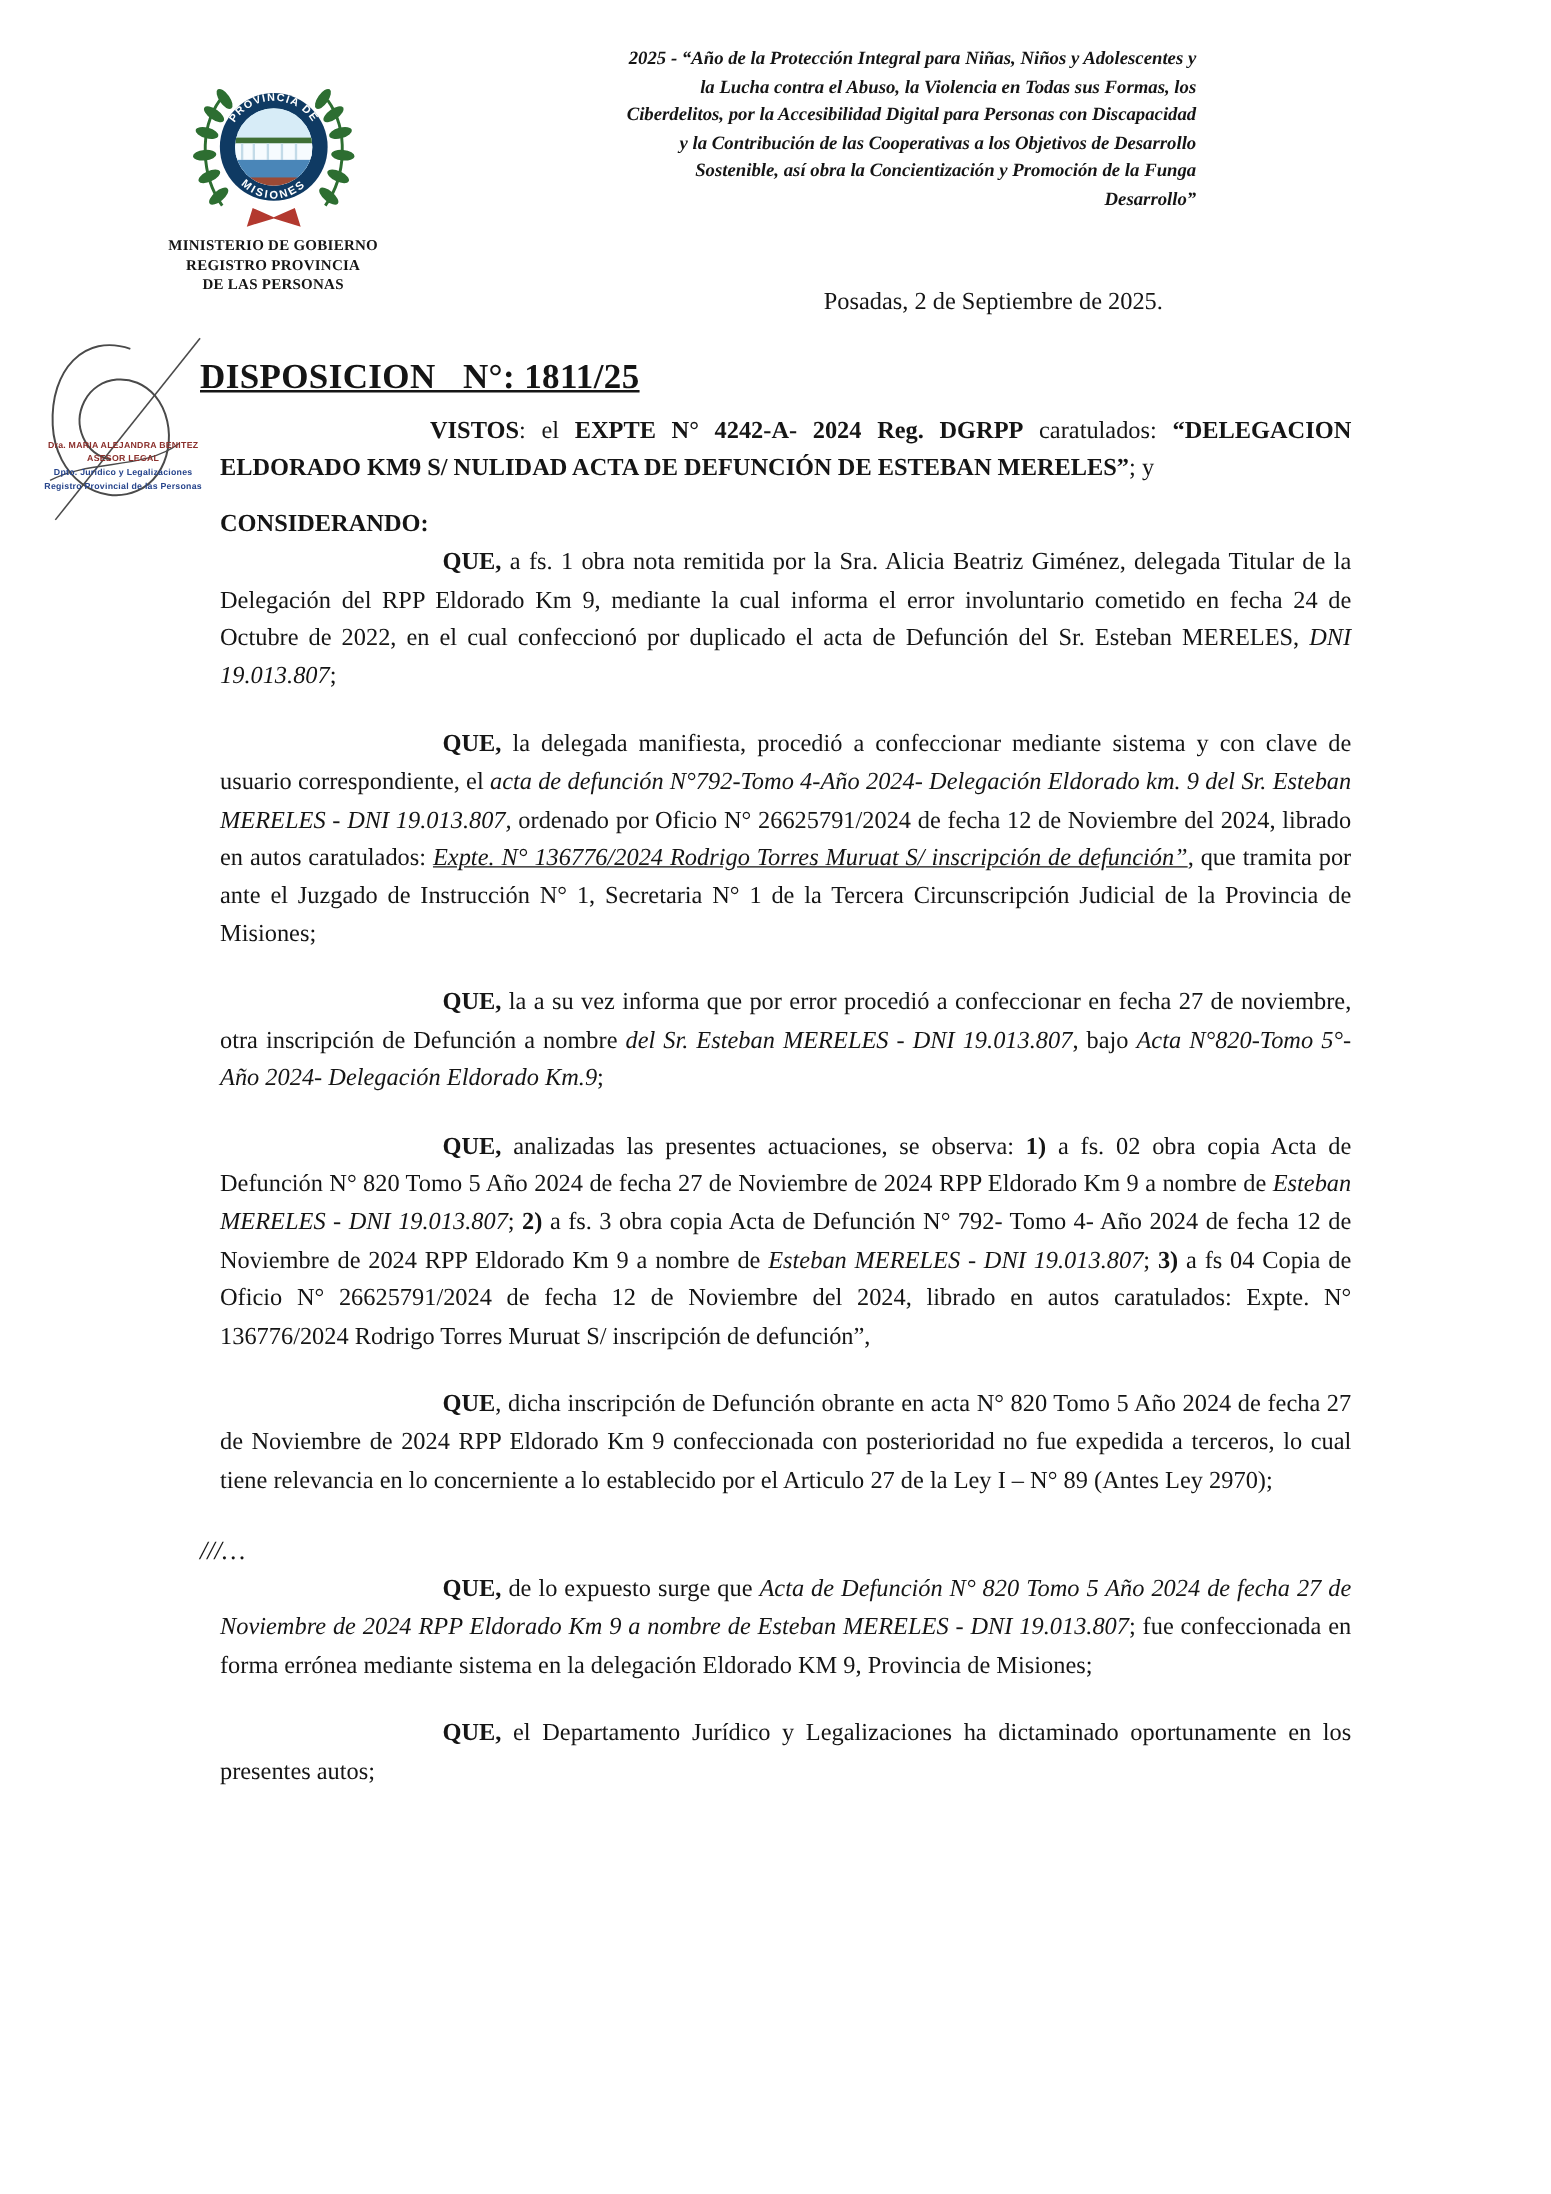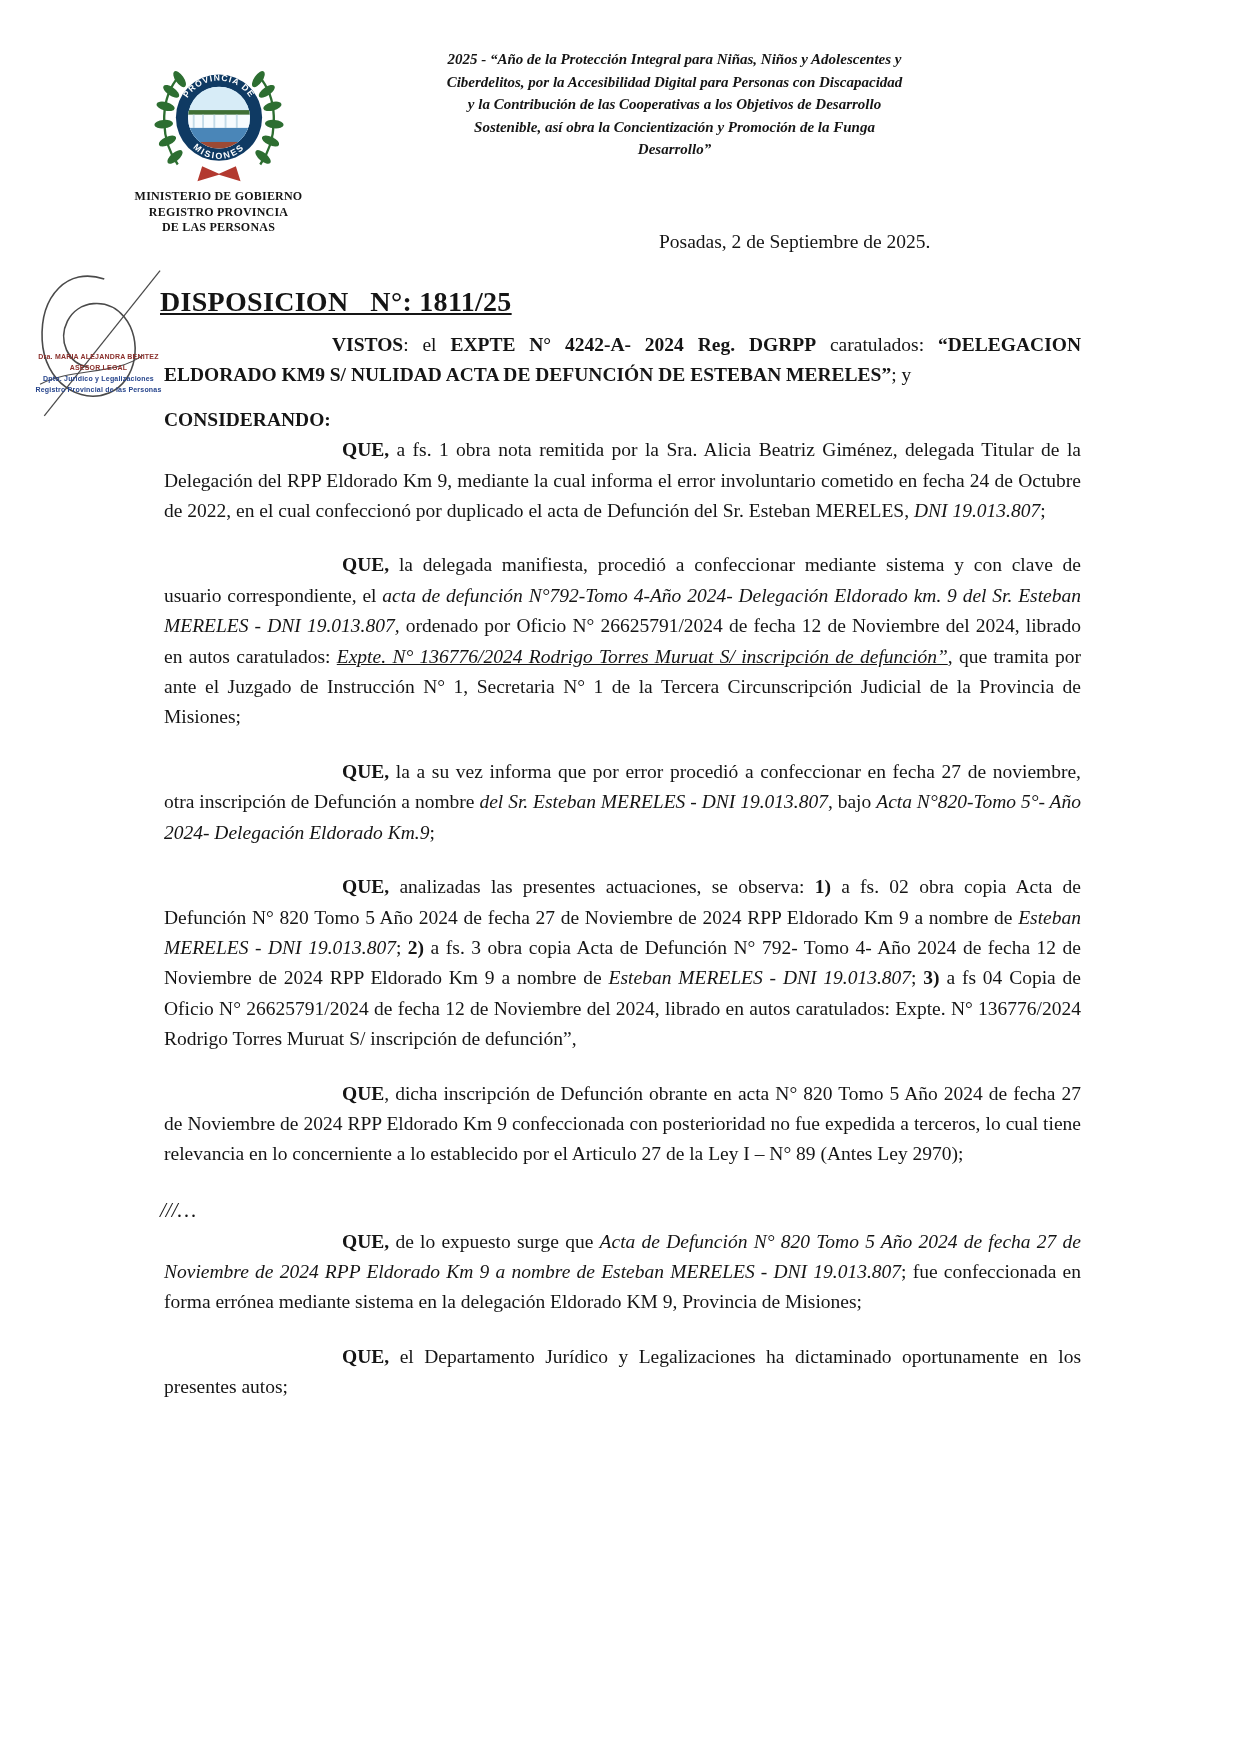--- a/index.html
+++ b/index.html
@@ -27,23 +27,23 @@
     margin-top: 3px;
     font-weight: 700;
     font-size: 12px;
     line-height: 1.3;
     letter-spacing: 0.2px;
     text-align: center;
   }
   .year-legend {
     position: absolute;
     left: 392px;
-    top: 48px;
+    top: 36px;
     width: 565px;
-    text-align: center;
+    text-align: right;
     font-weight: 700;
     font-style: italic;
     font-size: 15px;
     line-height: 1.5;
   }
   .year-legend div { white-space: nowrap; }
 
   .date-line {
     position: absolute;
     left: 659px;
@@ -88,21 +88,21 @@
   
   .doc-body {
     position: absolute;
     left: 160px;
     top: 330px;
     width: 921px;
     font-size: 19.5px;
     line-height: 1.56;
     text-align: justify;
   }
-  .para { margin: 0 0 24px 4px; text-indent: 178px; }
+  .para { margin: 0 0 24px 16px; text-indent: 178px; }
   .bold { font-weight: 700; }
   .italic { font-style: italic; }
   .underline { text-decoration: underline; }
 
   [data-name="paragraph-vistos"]        { text-indent: 168px; margin-bottom: 14px; }
   [data-name="paragraph-considerando"]  { text-indent: 0; margin-bottom: 0; }
   [data-name="paragraph-continuation"]  { text-indent: 0; margin: 6px 0 0 0; font-size: 21px; }
   [data-name="paragraph-que-erronea"]   { margin-top: 0; }
   [data-name="paragraph-que-dictamen"]  { margin-bottom: 0; }
   [data-name="paragraph-por-ello"]      { text-indent: 0; margin-top: 46px; margin-bottom: 0; }
@@ -170,20 +170,21 @@
     </svg>
     <div class="ministry-lines" data-name="ministry-title">
         <div data-name="ministry-title-line">MINISTERIO DE GOBIERNO</div>
         <div data-name="ministry-title-line">REGISTRO PROVINCIA</div>
         <div data-name="ministry-title-line">DE LAS PERSONAS</div>
       </div>
   </div>
 
   <div class="year-legend" data-name="year-legend">
       <div data-name="year-legend-line">2025 - “Año de la Protección Integral para Niñas, Niños y Adolescentes y</div>
+      <div data-name="year-legend-line">la Lucha contra el Abuso, la Violencia en Todas sus Formas, los</div>
       <div data-name="year-legend-line">Ciberdelitos, por la Accesibilidad Digital para Personas con Discapacidad</div>
       <div data-name="year-legend-line">y la Contribución de las Cooperativas a los Objetivos de Desarrollo</div>
       <div data-name="year-legend-line">Sostenible, así obra la Concientización y Promoción de la Funga</div>
       <div data-name="year-legend-line">Desarrollo”</div>
     </div>
 
   <div class="date-line" data-name="date-line">Posadas, 2 de Septiembre de 2025.</div>
 
   <div class="signature-block" data-name="signature-block">
     <svg width="150" height="200" viewBox="0 0 140 190" data-name="handwritten-signature-icon">

